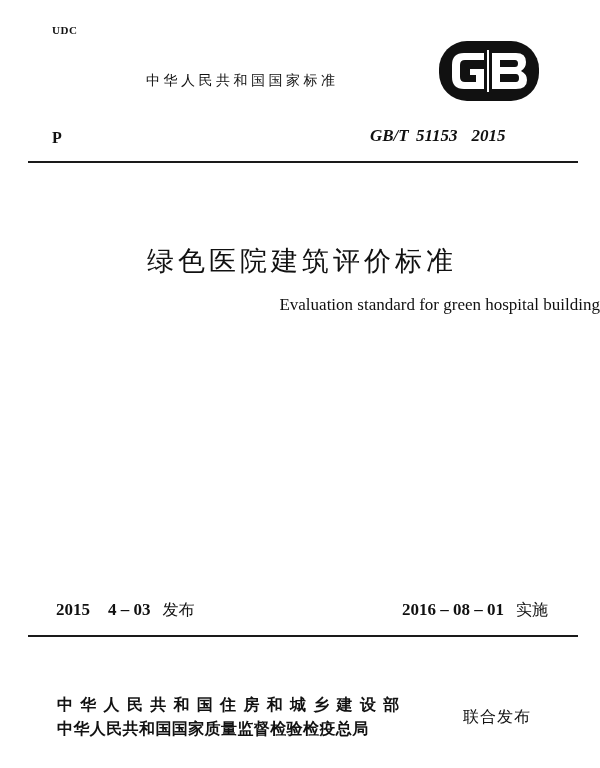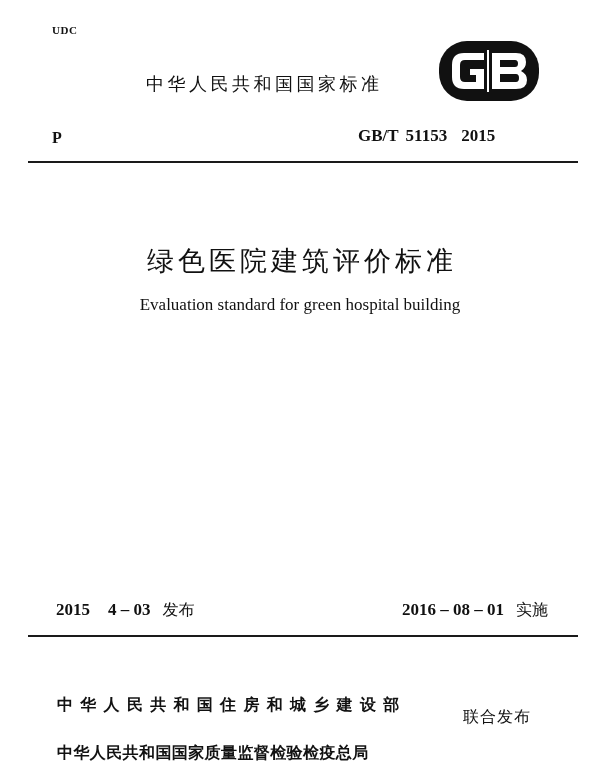--- a/index.html
+++ b/index.html
@@ -20,39 +20,40 @@
     .udc {
       left: 52px; top: 24px;
       font-family: "Liberation Serif", serif;
       font-weight: bold;
       font-size: 11px;
       letter-spacing: 0.5px;
     }
     .national-std {
       left: 146px; top: 72px;
       font-family: "DejaVu Sans", sans-serif;
-      font-size: 18px;
+      font-size: 14px;
       letter-spacing: 3.5px;
     }
     .gb-logo {
       left: 438px; top: 40px;
       width: 102px; height: 62px;
     }
     .category {
       left: 52px; top: 129px;
       font-family: "Liberation Serif", serif;
       font-weight: bold;
       font-size: 16px;
     }
     .std-number {
-      left: 358px; top: 126px;
+      left: 370px; top: 126px;
       font-family: "Liberation Serif", serif;
       font-weight: bold;
       font-size: 17px;
       word-spacing: 3px;
+      font-style: italic;
     }
     .std-number span + span { margin-left: 14px; }
 
     .rule {
       position: absolute;
       height: 2px;
       background: #1a1a1a;
     }
     .rule-top { left: 28px; top: 161px; width: 550px; }
     .rule-bottom { left: 28px; top: 635px; width: 550px; }
@@ -60,21 +61,21 @@
     .title-cn {
       left: 0; width: 600px; top: 243px;
       text-align: center;
       font-family: "DejaVu Serif", serif;
       font-size: 27px;
       letter-spacing: 4px;
       padding-left: 2px;
     }
     .title-en {
       left: 0; width: 600px; top: 295px;
-      text-align: center;
+      text-align: right;
       font-family: "Liberation Serif", serif;
       font-size: 17px;
     }
 
     .issue-date {
       left: 56px; top: 600px;
       font-size: 16px;
     }
     .impl-date {
       left: 366px; top: 600px;
@@ -100,21 +101,20 @@
       font-size: 16px;
       letter-spacing: 7.3px;
       text-align: right;
     }
     .issuer2 {
       left: 57px; top: 719px;
       font-family: "DejaVu Sans", sans-serif;
       font-weight: bold;
       font-size: 16px;
       letter-spacing: 0.4px;
-      margin-top: 24px;
     }
     .joint {
       left: 463px; top: 707px;
       font-family: "DejaVu Sans", sans-serif;
       font-weight: normal;
       font-size: 16px;
       letter-spacing: 1px;
     }
   </style>
 </head>

